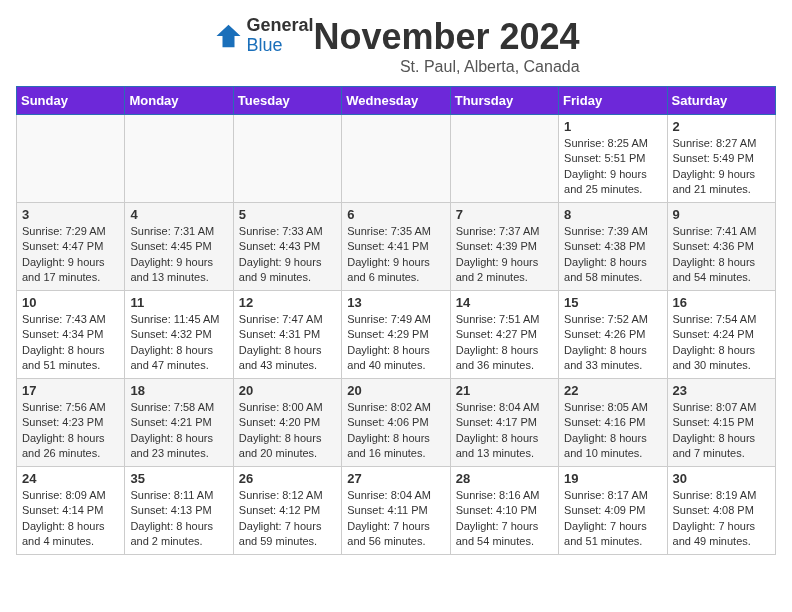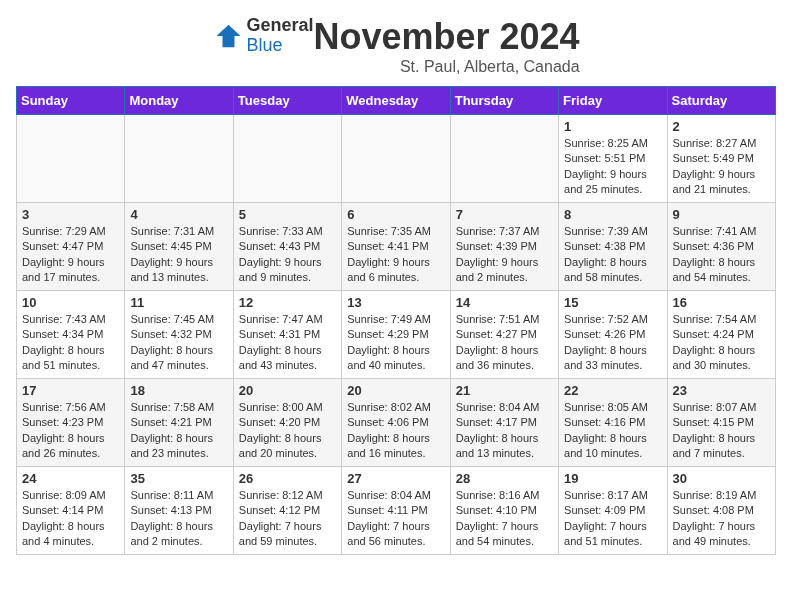--- a/index.html
+++ b/index.html
@@ -192,21 +192,21 @@
       </tr>
       <tr>
         <td>
           <span class="day-num">10</span>
           <div class="day-info">Sunrise: 7:43 AM
 Sunset: 4:34 PM
 Daylight: 8 hours and 51 minutes.</div>
         </td>
         <td>
           <span class="day-num">11</span>
-          <div class="day-info">Sunrise: 7:45 AM
+          <div class="day-info">Sunrise: 11:45 AM
 Sunset: 4:32 PM
 Daylight: 8 hours and 47 minutes.</div>
         </td>
         <td>
           <span class="day-num">12</span>
           <div class="day-info">Sunrise: 7:47 AM
 Sunset: 4:31 PM
 Daylight: 8 hours and 43 minutes.</div>
         </td>
         <td>

